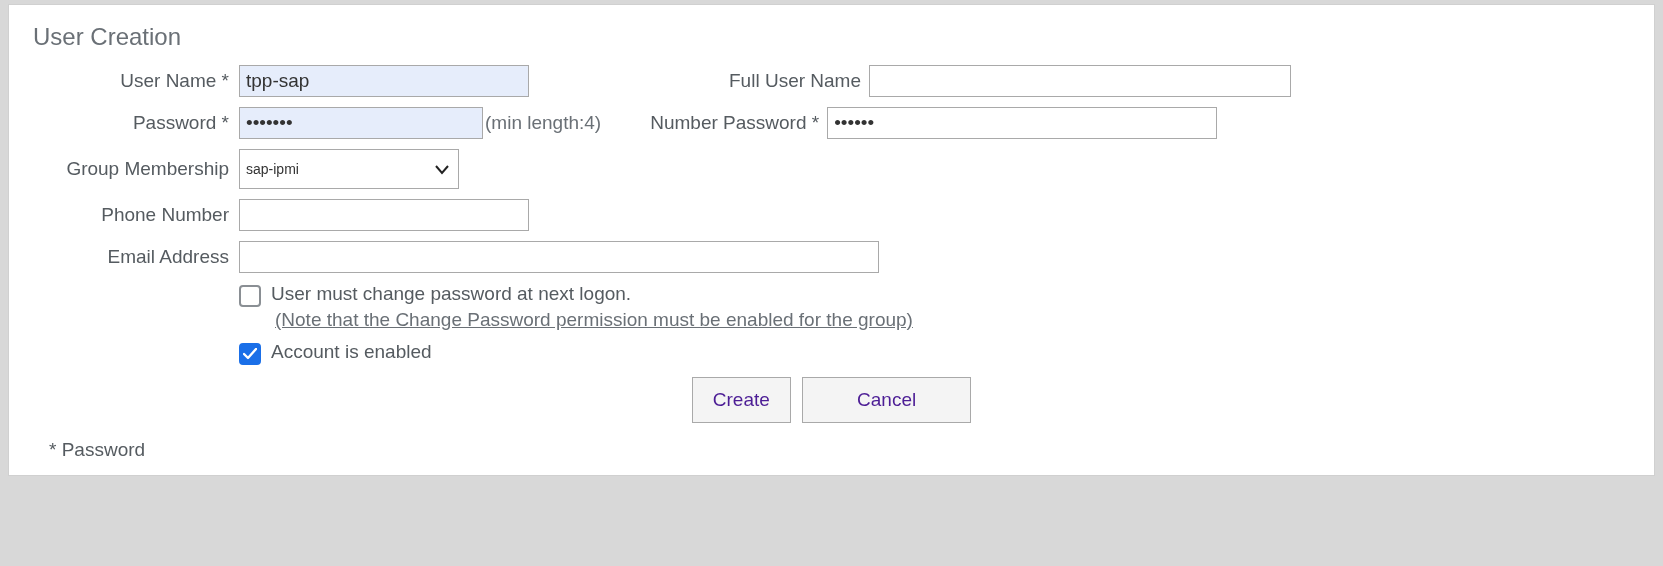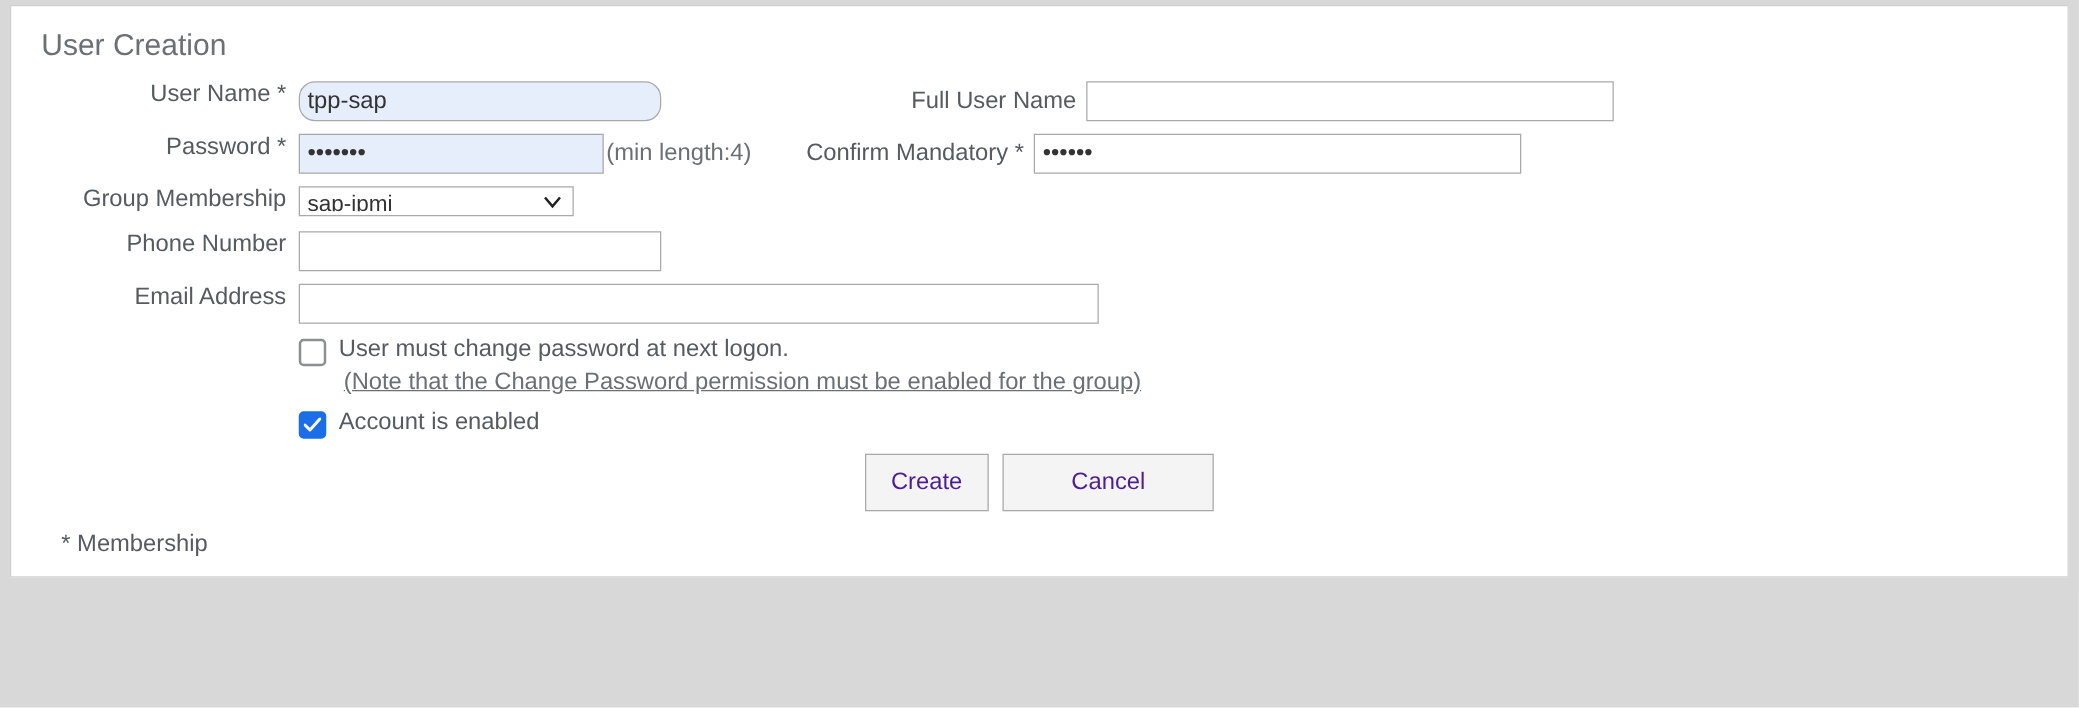--- a/index.html
+++ b/index.html
@@ -17,21 +17,21 @@
     padding: 18px 20px 14px 20px;
     box-sizing: border-box;
   }
   .section-title {
     font-size: 24px;
     color: #6a7076;
     margin: 0 0 14px 4px;
   }
   .form-row {
     display: flex;
-    align-items: flex-start;
+    align-items: center;
     margin-bottom: 10px;
   }
   .label-col {
     width: 200px;
     text-align: right;
     padding-right: 10px;
     color: #555b60;
   }
   .field-col {
     display: flex;
@@ -54,26 +54,26 @@
   }
   .select-wrap {
     position: relative;
     display: inline-block;
   }
   .select-wrap select {
     -webkit-appearance: none;
     -moz-appearance: none;
     appearance: none;
     font-family: Arial, Helvetica, sans-serif;
-    font-size: 18px;
+    font-size: 14px;
     padding: 3px 34px 3px 6px;
     border: 1px solid #a9a9a9;
     background: #ffffff;
     color: #333;
-    height: 24px;
+    height: 40px;
     box-sizing: border-box;
     width: 220px;
   }
   .select-wrap .chev {
     position: absolute;
     right: 10px;
     top: 50%;
     transform: translateY(-50%);
     pointer-events: none;
   }
@@ -146,32 +146,32 @@
 </head>
 <body>
 
 <div class="panel">
 
   <div class="section-title">User Creation</div>
 
   <div class="form-row">
     <div class="label-col">User Name *</div>
     <div class="field-col">
-      <input type="text" class="prefilled" style="width: 290px; border-radius: 13px;" value="tpp-sap">
+      <input type="text" class="prefilled" style="width: 290px;" value="tpp-sap">
       <div class="second-label" style="width:322px; margin-left:10px;">Full User Name</div>
       <input type="text" style="width: 422px;" value="">
     </div>
   </div>
 
   <div class="form-row">
     <div class="label-col">Password *</div>
     <div class="field-col">
       <input type="password" class="prefilled" style="width: 244px;" value="•••••••">
       <span class="hint">(min length:4)</span>
-      <div class="second-label" style="width:210px;">Confirm Mandatory *</div>
+      <div class="second-label" style="width:210px;">Number Password *</div>
       <input type="password" style="width: 390px;" value="••••••">
     </div>
   </div>
 
   <div class="form-row">
     <div class="label-col">Group Membership</div>
     <div class="field-col">
       <span class="select-wrap">
         <select>
           <option>sap-ipmi</option>
@@ -212,15 +212,15 @@
       </svg>
     </span>
     <span>Account is enabled</span>
   </div>
 
   <div class="button-row">
     <button class="action">Create</button>
     <button class="action wide">Cancel</button>
   </div>
 
-  <div class="mandatory">* Membership</div>
+  <div class="mandatory">* Password</div>
 
 </div>
 
 </body></html>

